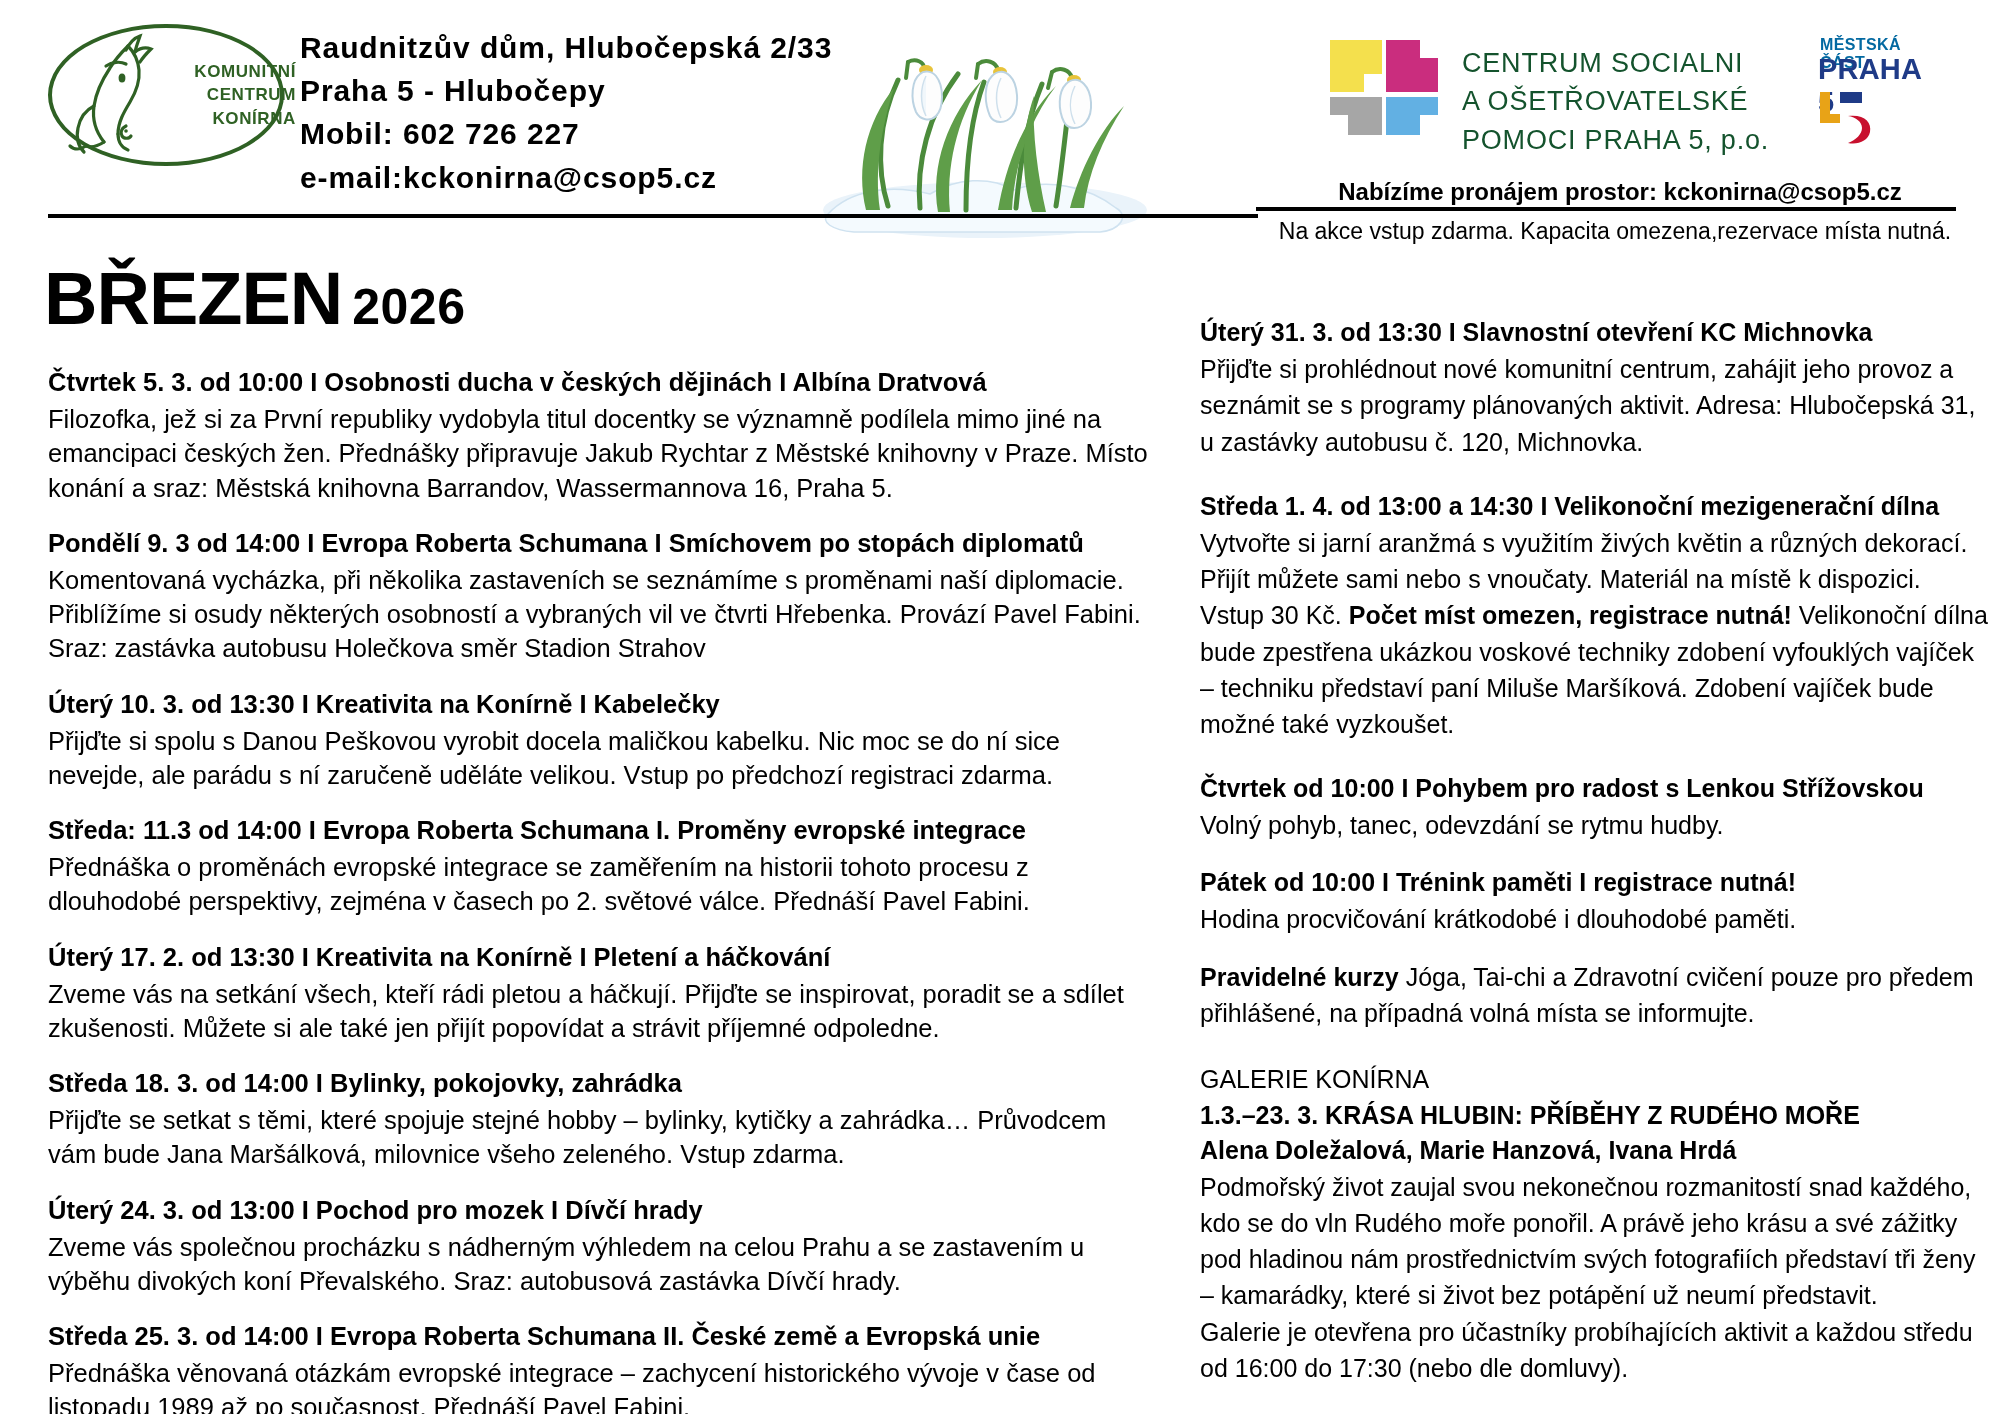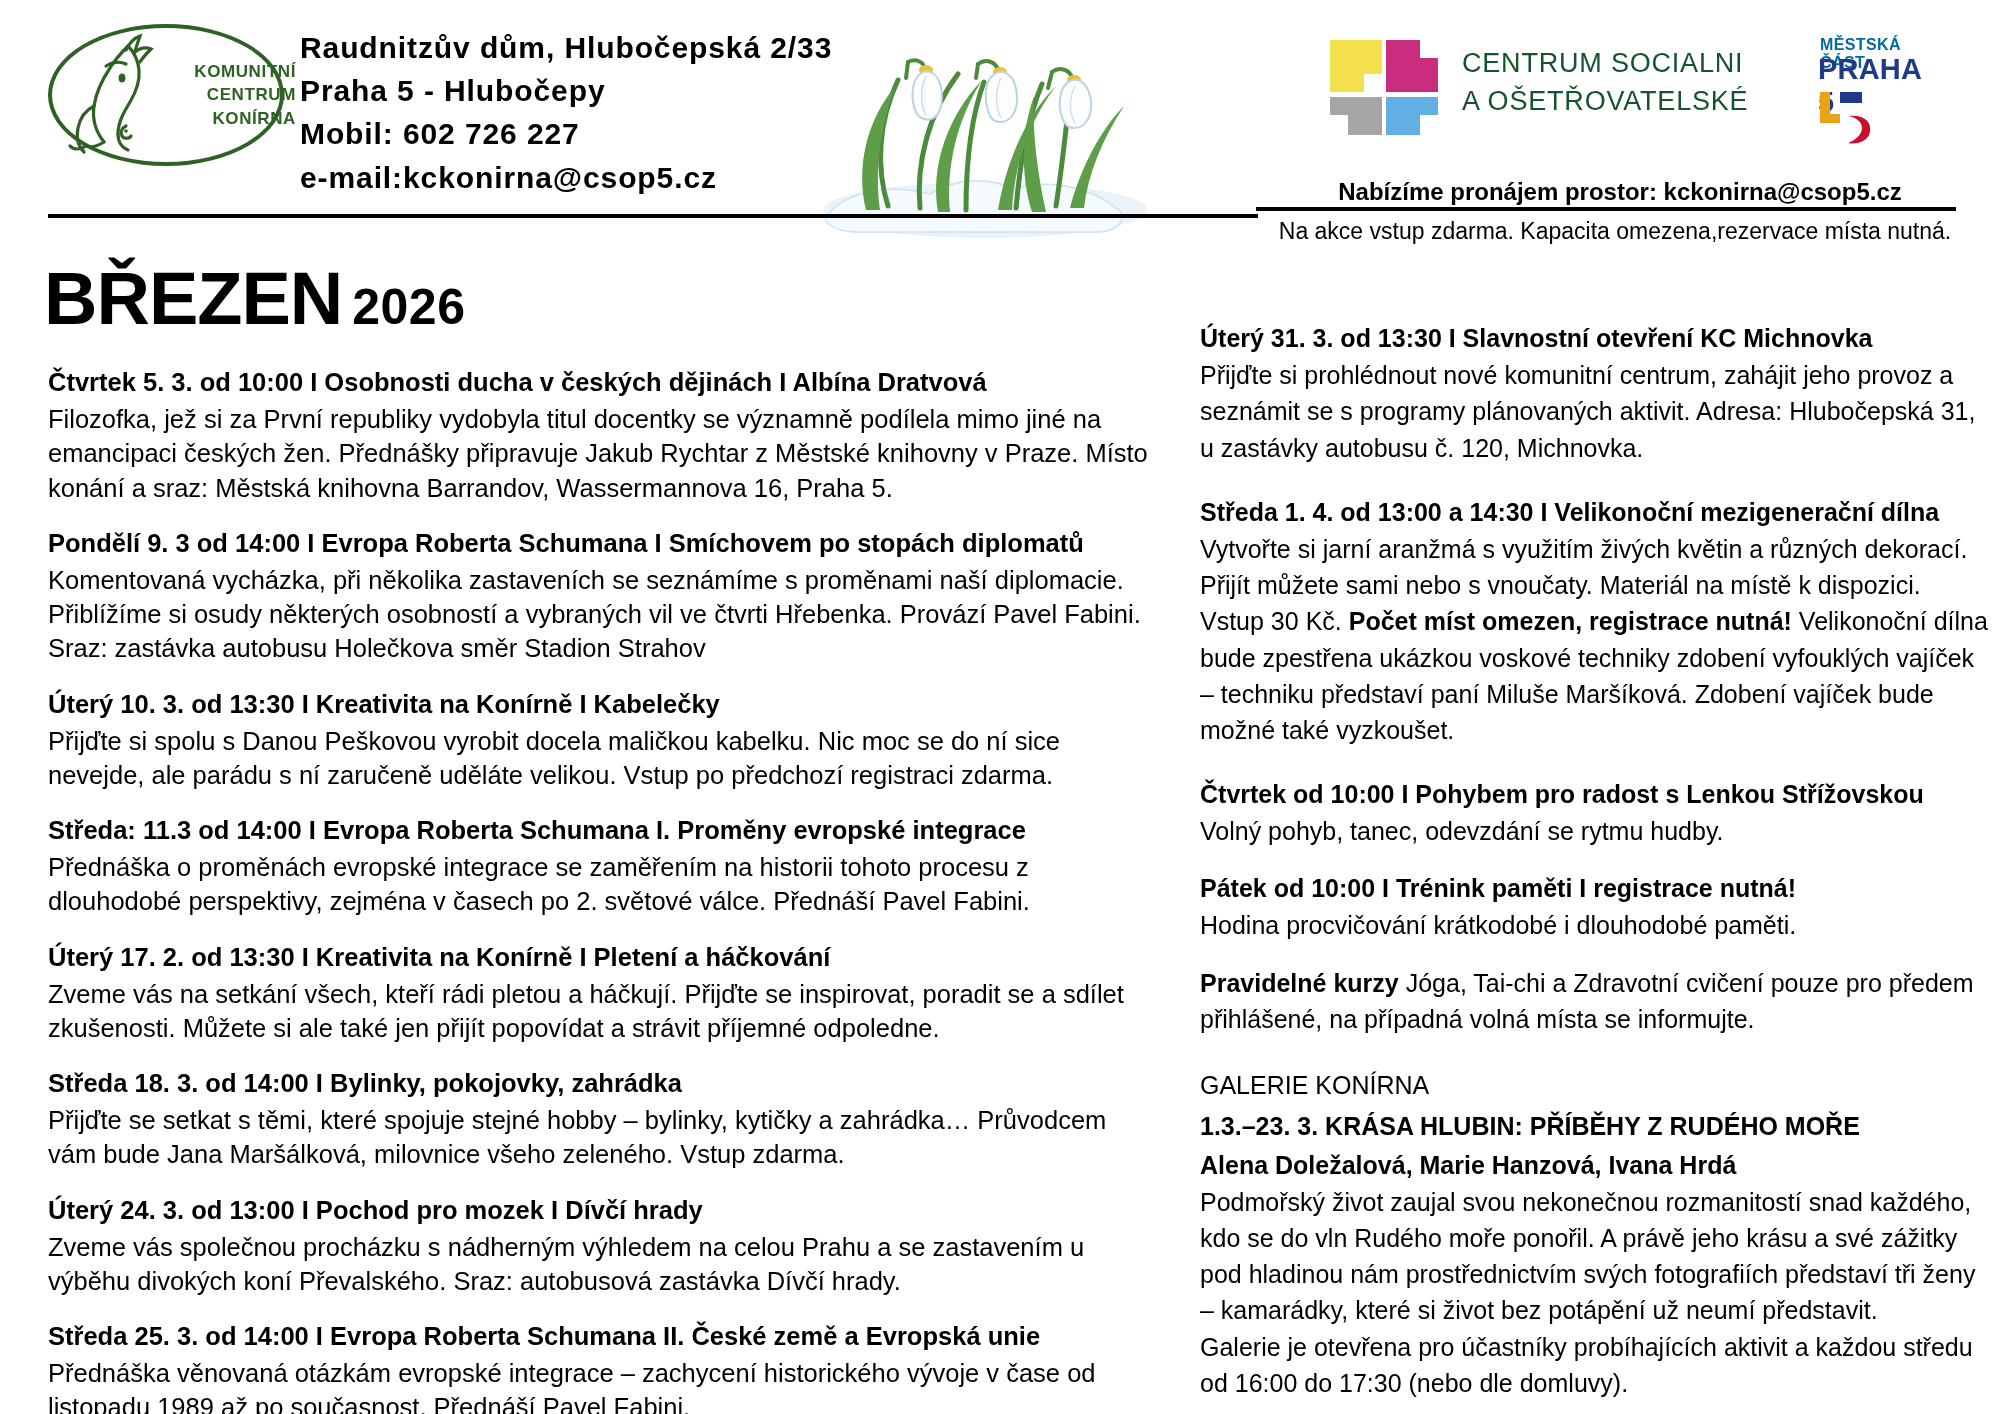--- a/index.html
+++ b/index.html
@@ -167,21 +167,21 @@
     font-size: 25.5px;
     line-height: 1.32;
     margin-bottom: 2px;
   }
   .ev-body {
     font-size: 25.5px;
     line-height: 1.35;
   }
   .ev-body .b { font-weight: 700; }
 
-  .col-right .ev-title { font-size: 25px; margin-top: 6px; }
+  .col-right .ev-title { font-size: 25px; }
   .col-right .ev-body { font-size: 25px; line-height: 1.45; }
 
   .section-head {
     font-size: 25px;
     line-height: 1.45;
     margin-bottom: 1px;
   }
   .gap-lg { margin-bottom: 30px; }
 </style>
 </head>
@@ -270,20 +270,21 @@
     <i style="left:56px;top:0;width:34px;height:18px;background:#ca2d7e"></i>
     <i style="left:56px;top:18px;width:52px;height:34px;background:#ca2d7e"></i>
     <i style="left:0;top:57px;width:52px;height:18px;background:#a6a6a6"></i>
     <i style="left:18px;top:57px;width:34px;height:38px;background:#a6a6a6"></i>
     <i style="left:56px;top:57px;width:34px;height:38px;background:#62b0e3"></i>
     <i style="left:56px;top:57px;width:52px;height:18px;background:#62b0e3"></i>
   </div>
   <div class="csop-text">
     <div>CENTRUM SOCIALNI</div>
     <div>A OŠETŘOVATELSKÉ</div>
+    <div>POMOCI PRAHA 5, p.o.</div>
   </div>
 
   <div class="praha5">
     <div class="p5-small">MĚSTSKÁ ČÁST</div>
     <div class="p5-big">PRAHA 5</div>
     <svg class="p5-mark" viewBox="0 0 70 58">
       <rect x="2" y="4" width="10" height="30" fill="#e8a317"></rect>
       <rect x="2" y="26" width="20" height="9" fill="#e8a317"></rect>
       <rect x="22" y="4" width="22" height="11" fill="#1f3b87"></rect>
       <path d="M30 28 C46 26 54 34 52 44 C50 53 40 57 30 55 C38 52 44 46 44 40 C44 34 38 29 30 28 Z" fill="#c8102e"></path>

